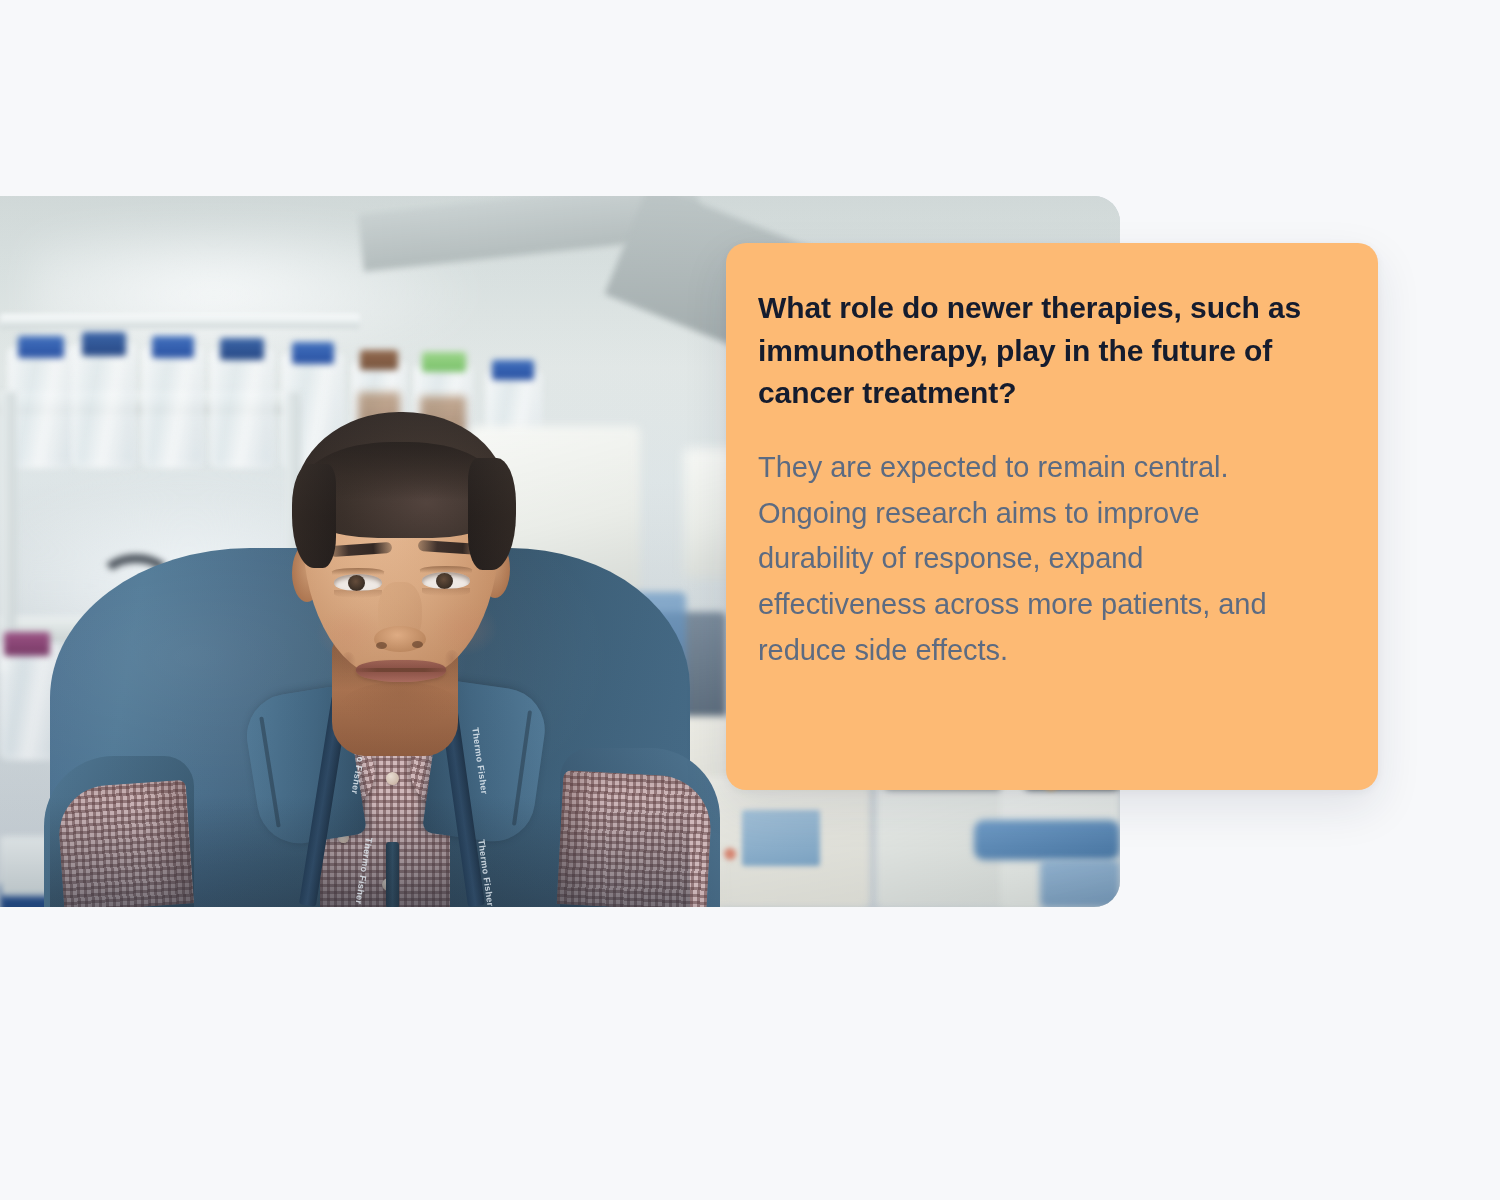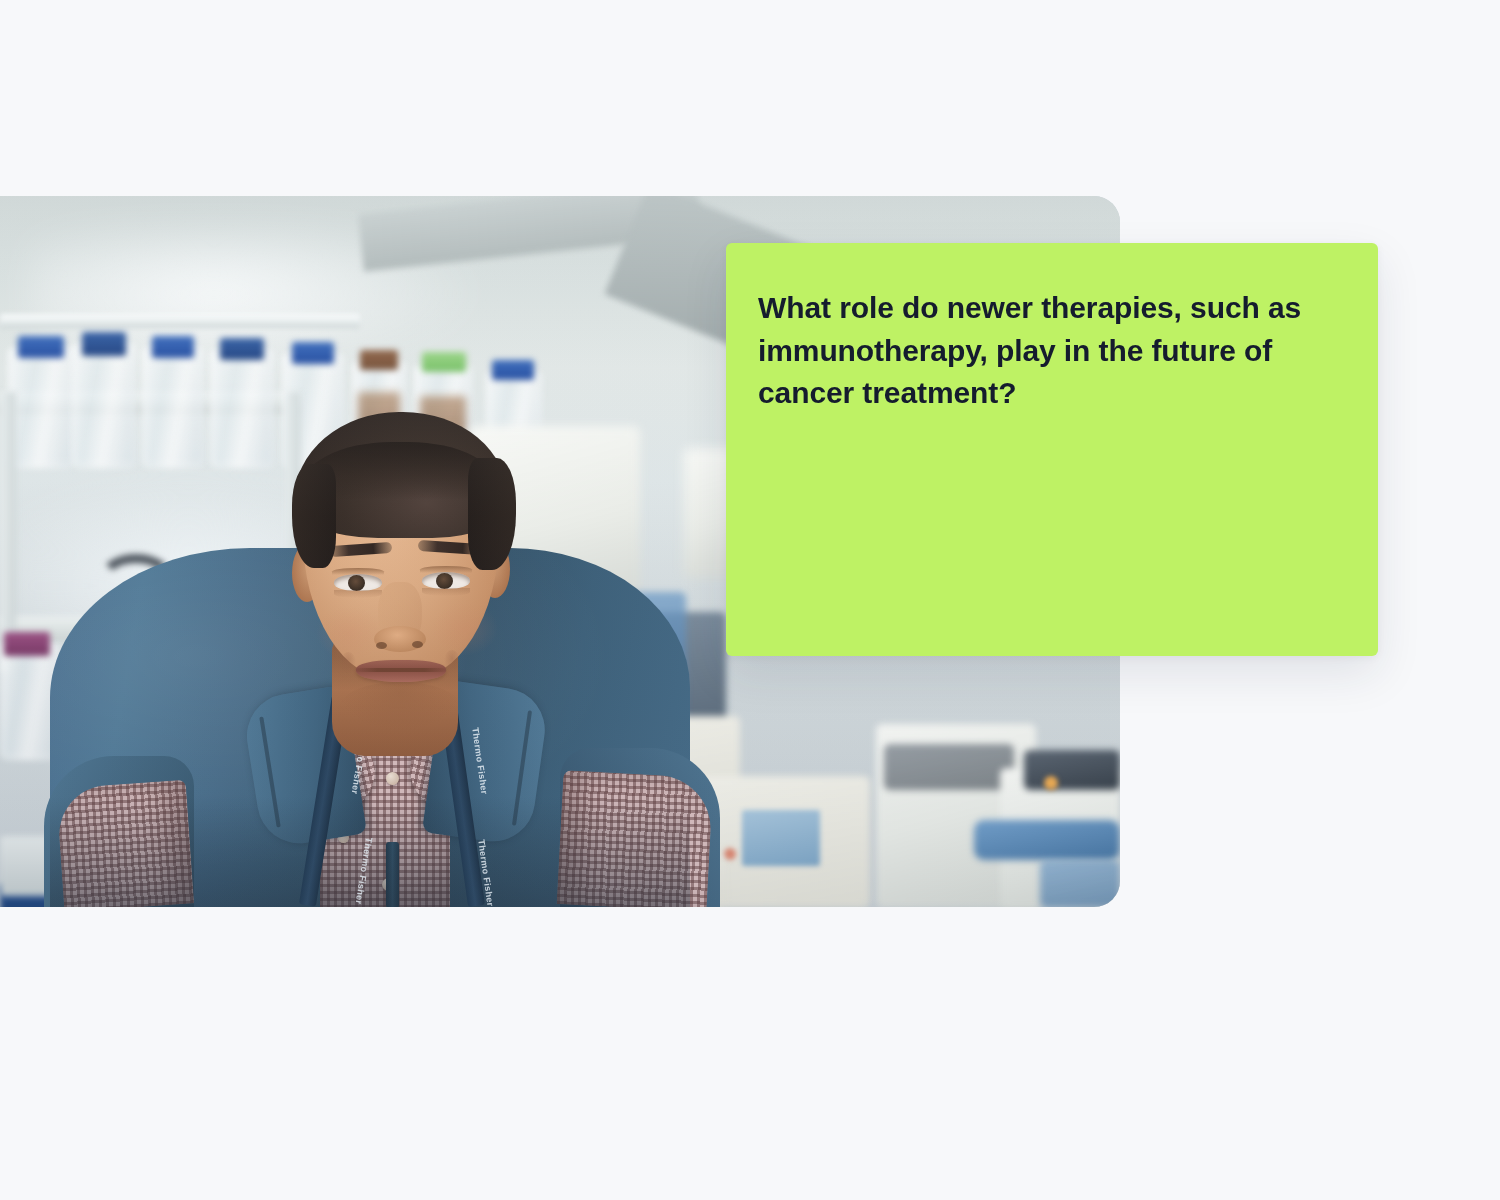--- a/index.html
+++ b/index.html
@@ -463,23 +463,23 @@
     background: linear-gradient(180deg, rgba(214,228,236,.16) 0%, rgba(200,214,226,.06) 45%, rgba(120,140,160,.12) 100%);
     pointer-events: none;
   }
 
   
   #qa-card {
     position: absolute;
     left: 726px;
     top: 243px;
     width: 652px;
-    height: 413px;
-    background: #bef264;
-    border-radius: 6px;
+    height: 547px;
+    background: #fdba74;
+    border-radius: 20px;
     box-shadow: 0 18px 46px rgba(30,44,68,.10), 0 2px 8px rgba(30,44,68,.05);
     padding: 44px 52px 44px 32px;
   }
 
   #question-text {
     font-size: 30px;
     font-weight: 700;
     line-height: 1.42;
     color: #151c2e;
     letter-spacing: -.1px;
@@ -655,13 +655,14 @@
     <div class="hair-fringe"></div>
     <div class="hair-side-l"></div>
     <div class="hair-side-r"></div>
   </div>
 
   <div class="photo-grade"></div>
 </div>
 
 <div id="qa-card">
   <p id="question-text">What role do newer therapies, such as immunotherapy, play in the future of cancer treatment?</p>
+  <p id="answer-text">They are expected to remain central. Ongoing research aims to improve durability of response, expand effectiveness across more patients, and reduce side effects.</p>
 </div>
 
 </body></html>

